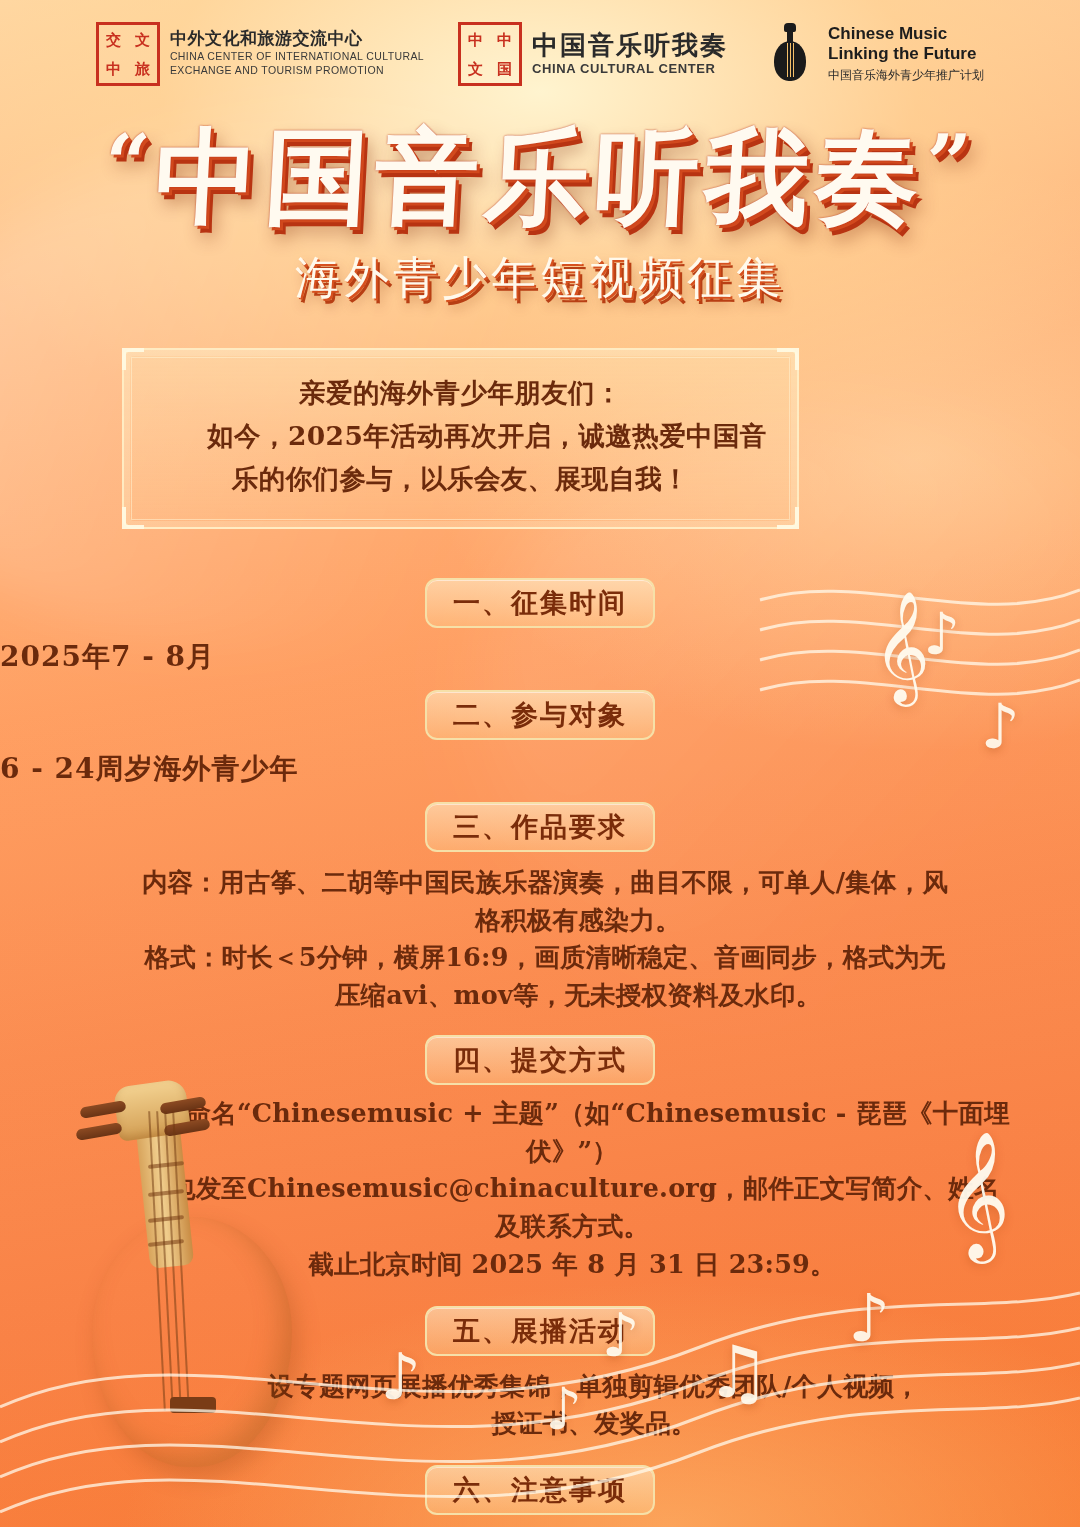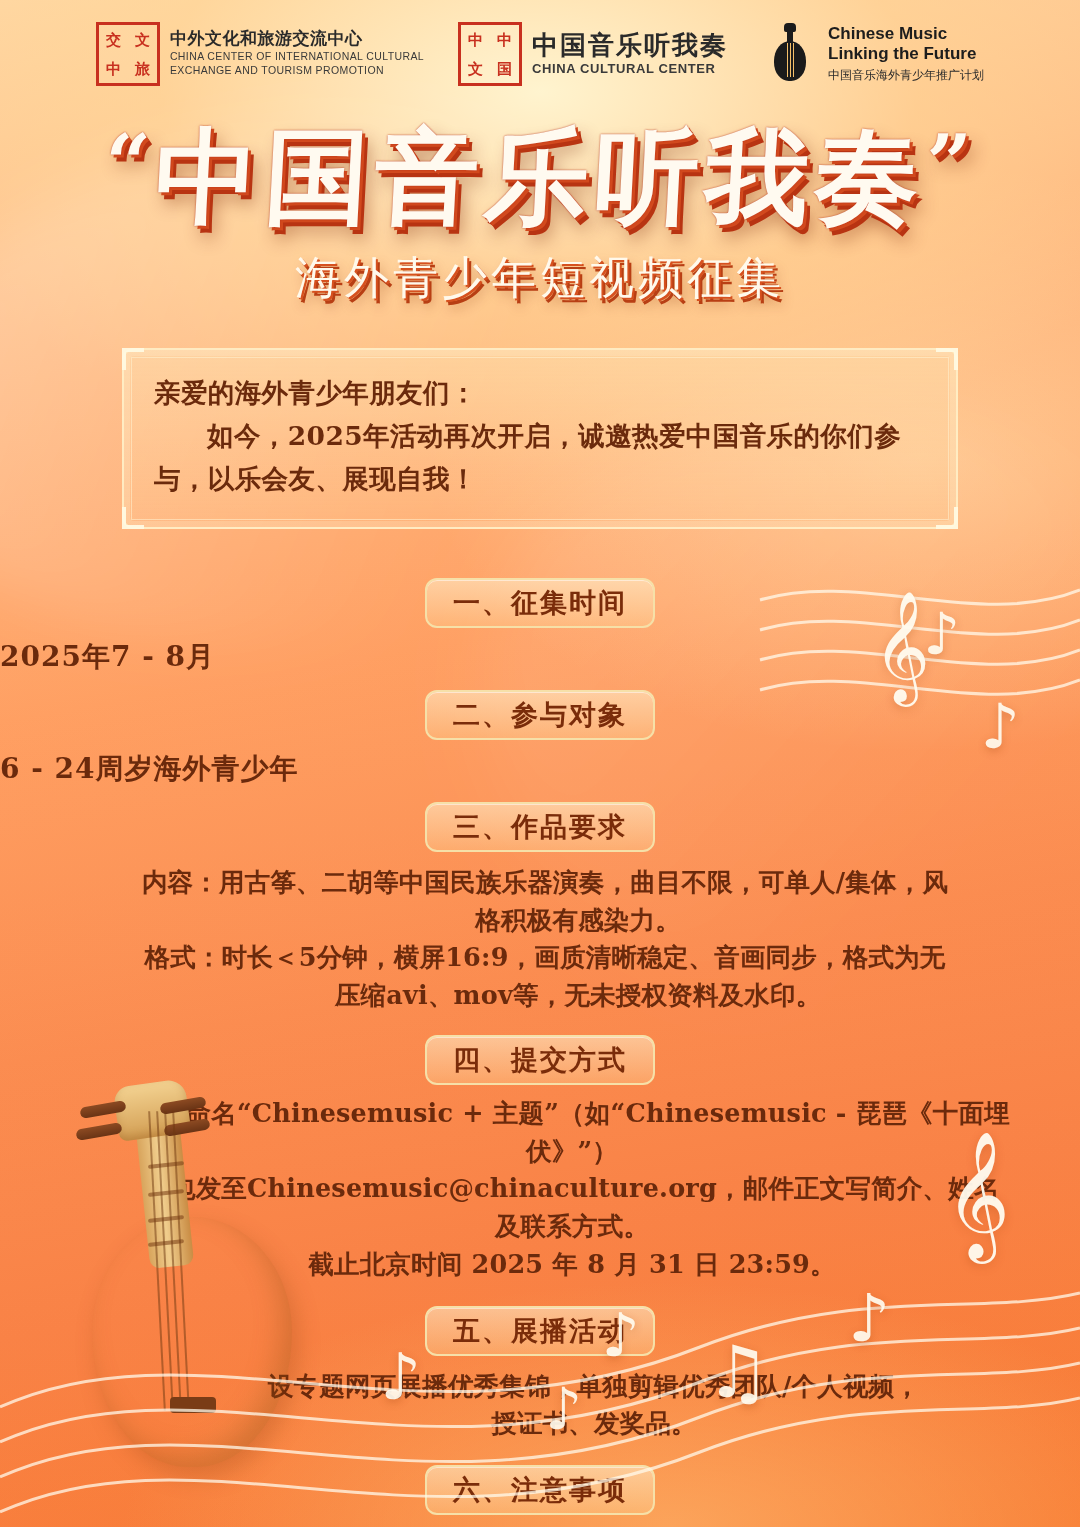--- a/index.html
+++ b/index.html
@@ -134,27 +134,28 @@
     text-shadow:
       2px 2px 0 #d6511f,
       4px 5px 0 #b83f14,
       5px 8px 12px rgba(130,40,0,0.4);
   }
 
   
   .intro-box {
     position: absolute;
     left: 122px; top: 348px;
-    width: 836px;
+    width: 677px;
     padding: 22px 30px 26px 30px;
     box-sizing: border-box;
     border: 2px solid rgba(255,240,200,0.9);
     border-radius: 12px;
     background: linear-gradient(180deg, rgba(255,228,180,0.45), rgba(255,205,150,0.28));
     box-shadow: inset 0 0 0 6px rgba(255,247,220,0.22);
+    text-align: center;
   }
   .intro-box:after {
     content:"";
     position:absolute; left:7px; top:7px; right:7px; bottom:7px;
     border: 1px solid rgba(255,243,210,0.55);
     pointer-events:none;
   }
   .corner {
     position:absolute; width: 18px; height: 18px;
     border-color: rgba(255,250,225,0.95);

